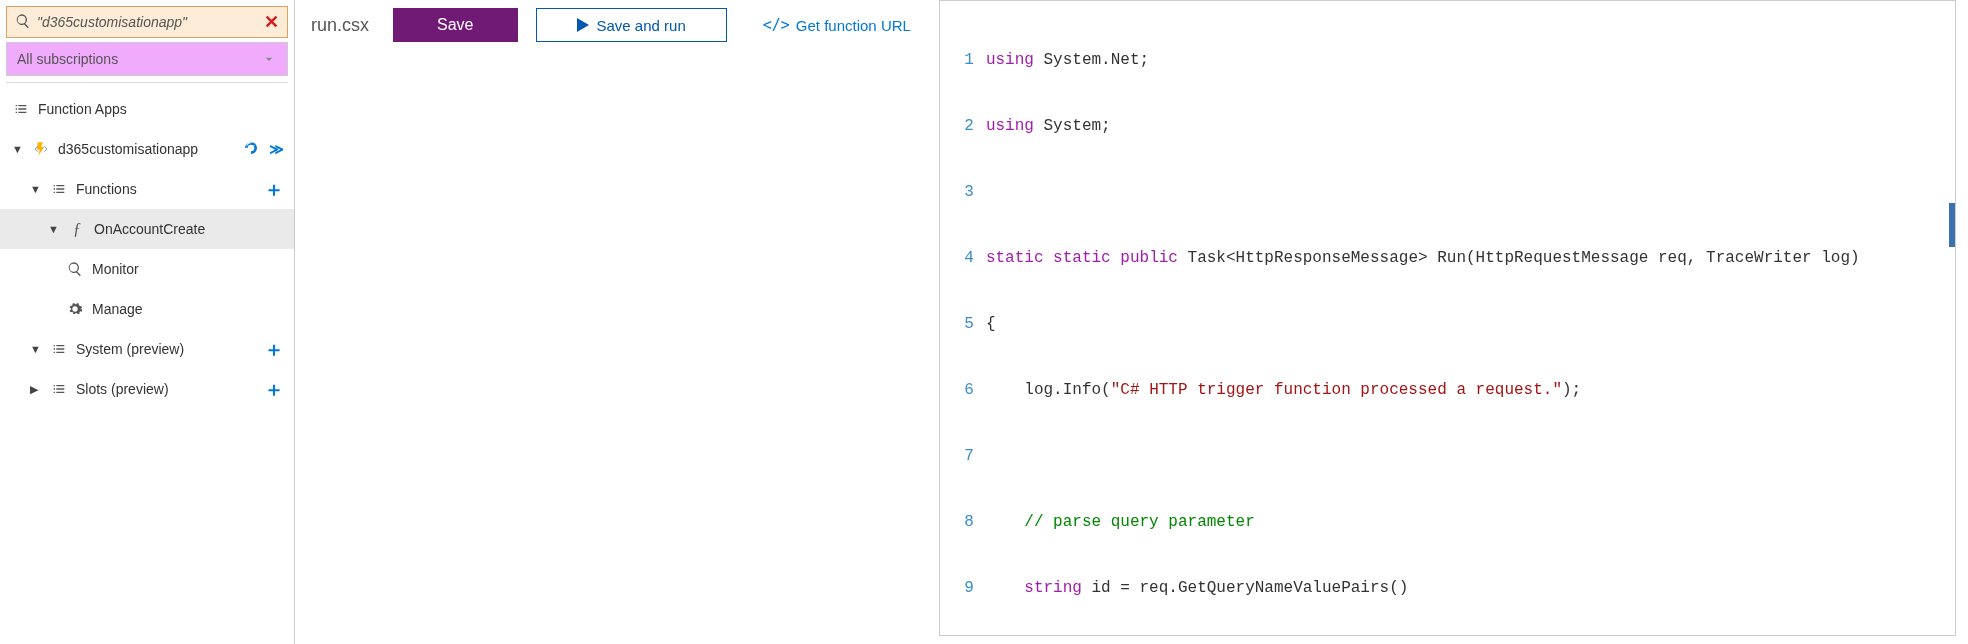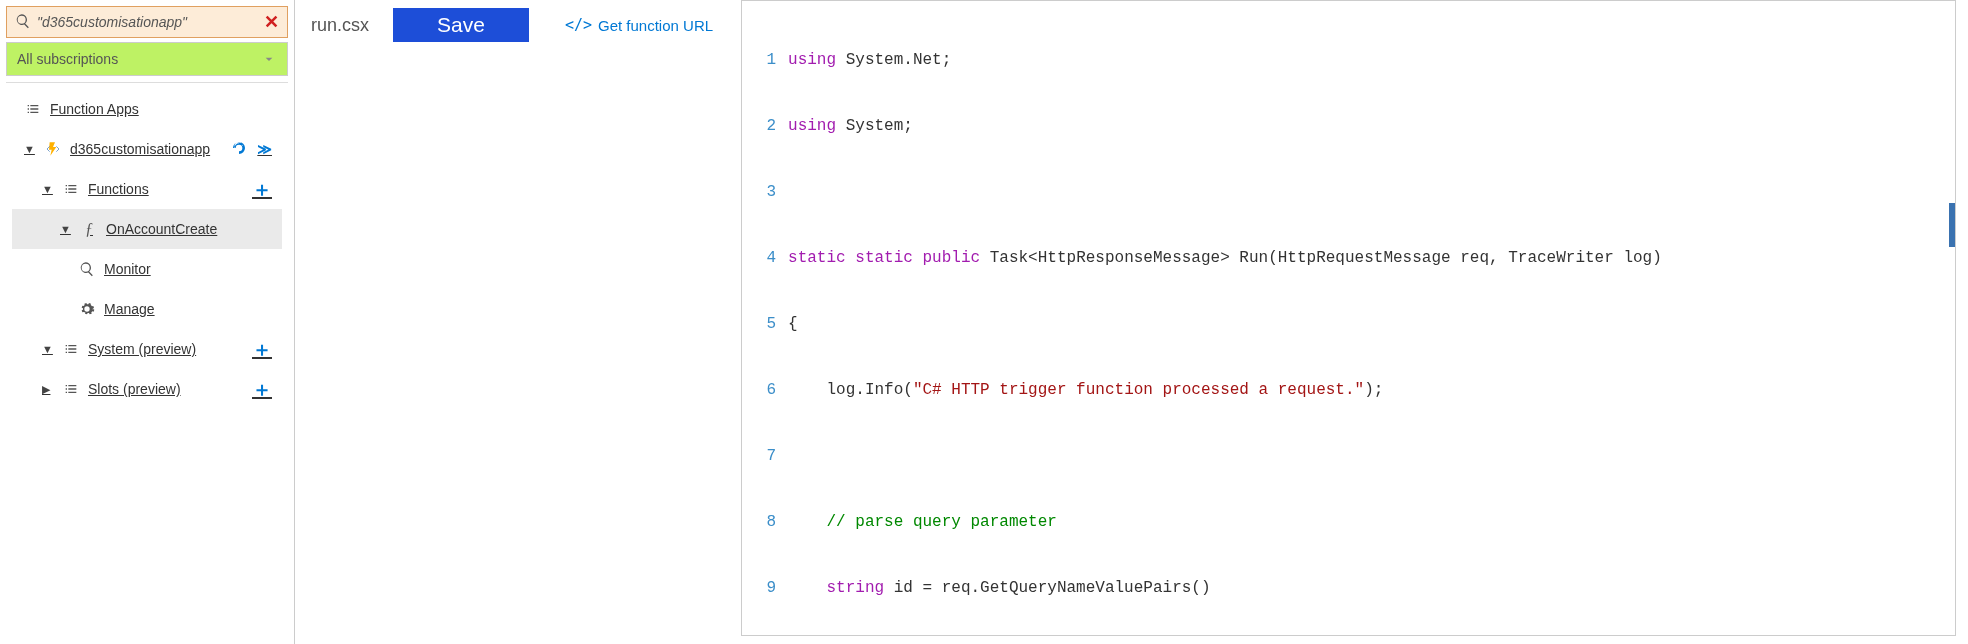--- a/index.html
+++ b/index.html
@@ -39,35 +39,34 @@
   }
   .search-box .clear-icon {
     color: #d02020;
     font-weight: bold;
     font-size: 18px;
     cursor: pointer;
   }
   .subs-box {
     margin: 0 6px 6px 6px;
     border: 1px solid #ccc;
-    background: #bef264;
+    background: #f0abfc;
     height: 34px;
     display: flex;
     align-items: center;
     padding: 0 10px;
     color: #555;
     justify-content: space-between;
   }
   .subs-box svg { color: #888; }
   .divider { height: 1px; background: #ddd; margin: 0 6px; }
   .tree {
     flex: 1;
     overflow: auto;
-    padding: 6px 12px;
-    text-decoration: underline;
+    padding: 6px 0;
   }
   .tree-row {
     display: flex;
     align-items: center;
     height: 40px;
     padding: 0 10px 0 12px;
     gap: 8px;
     color: #333;
     cursor: pointer;
   }
@@ -91,26 +90,26 @@
   }
   .toolbar {
     height: 50px;
     display: flex;
     align-items: center;
     padding: 6px 16px;
     gap: 18px;
   }
   .filename { color: #555; font-size: 18px; margin-right: 6px; }
   .btn-primary {
-    background: #1d4ed8;
+    background: #701a75;
     color: #fff;
     border: none;
     height: 34px;
     padding: 0 44px;
-    font-size: 21px;
+    font-size: 16px;
     cursor: pointer;
   }
   .btn-secondary {
     background: #fff;
     color: #0158ad;
     border: 1.5px solid #0158ad;
     height: 34px;
     padding: 0 40px;
     font-size: 15px;
     cursor: pointer;
@@ -278,20 +277,26 @@
     </div>
 
   </div>
 </div>
 
 <div class="main">
 
   <div class="toolbar">
     <span class="filename">run.csx</span>
     <button class="btn-primary">Save</button>
+    <button class="btn-secondary">
+      <svg width="12" height="14" viewBox="0 0 12 14">
+          <path fill="#0158ad" d="M0 0l12 7L0 14z"></path>
+        </svg>
+      <span>Save and run</span>
+    </button>
     <span class="toolbar-spacer"></span>
     <span class="get-url">
       <span style="font-family:Consolas,monospace">&lt;/&gt;</span>
       <span>Get function URL</span>
     </span>
   </div>
 
   <div class="editor-wrap">
     <div class="right-marker"></div>
     <div class="editor">

